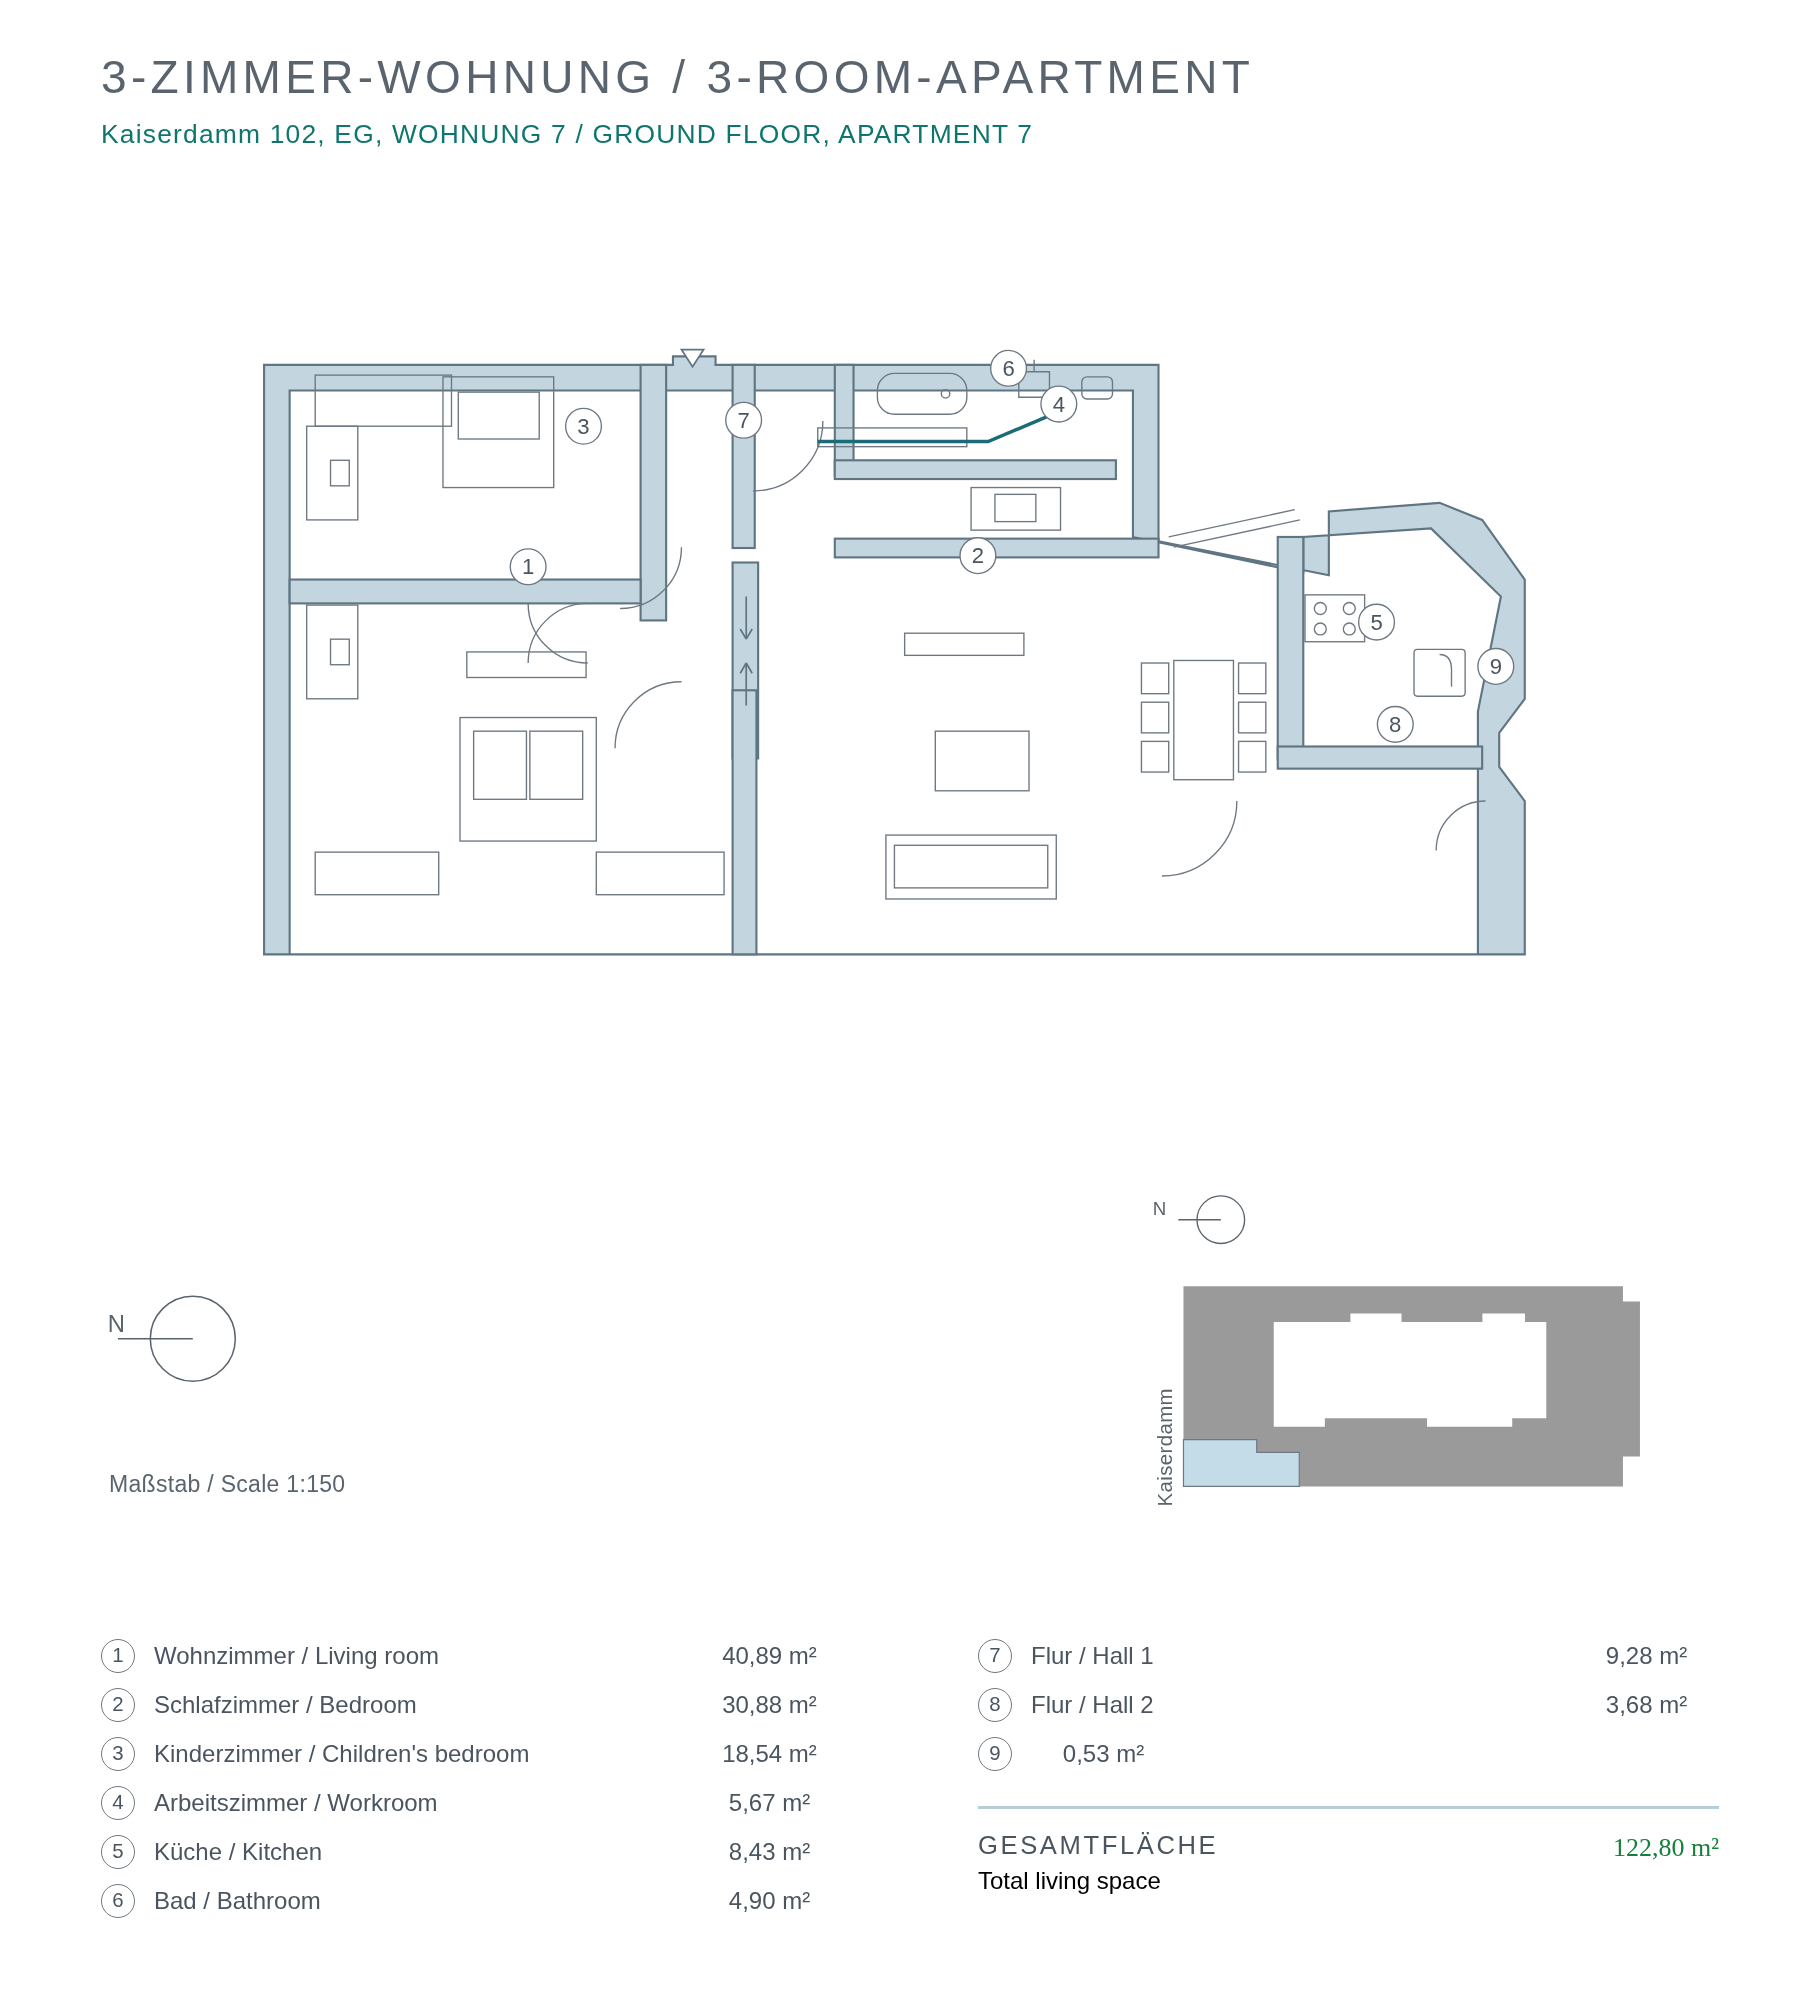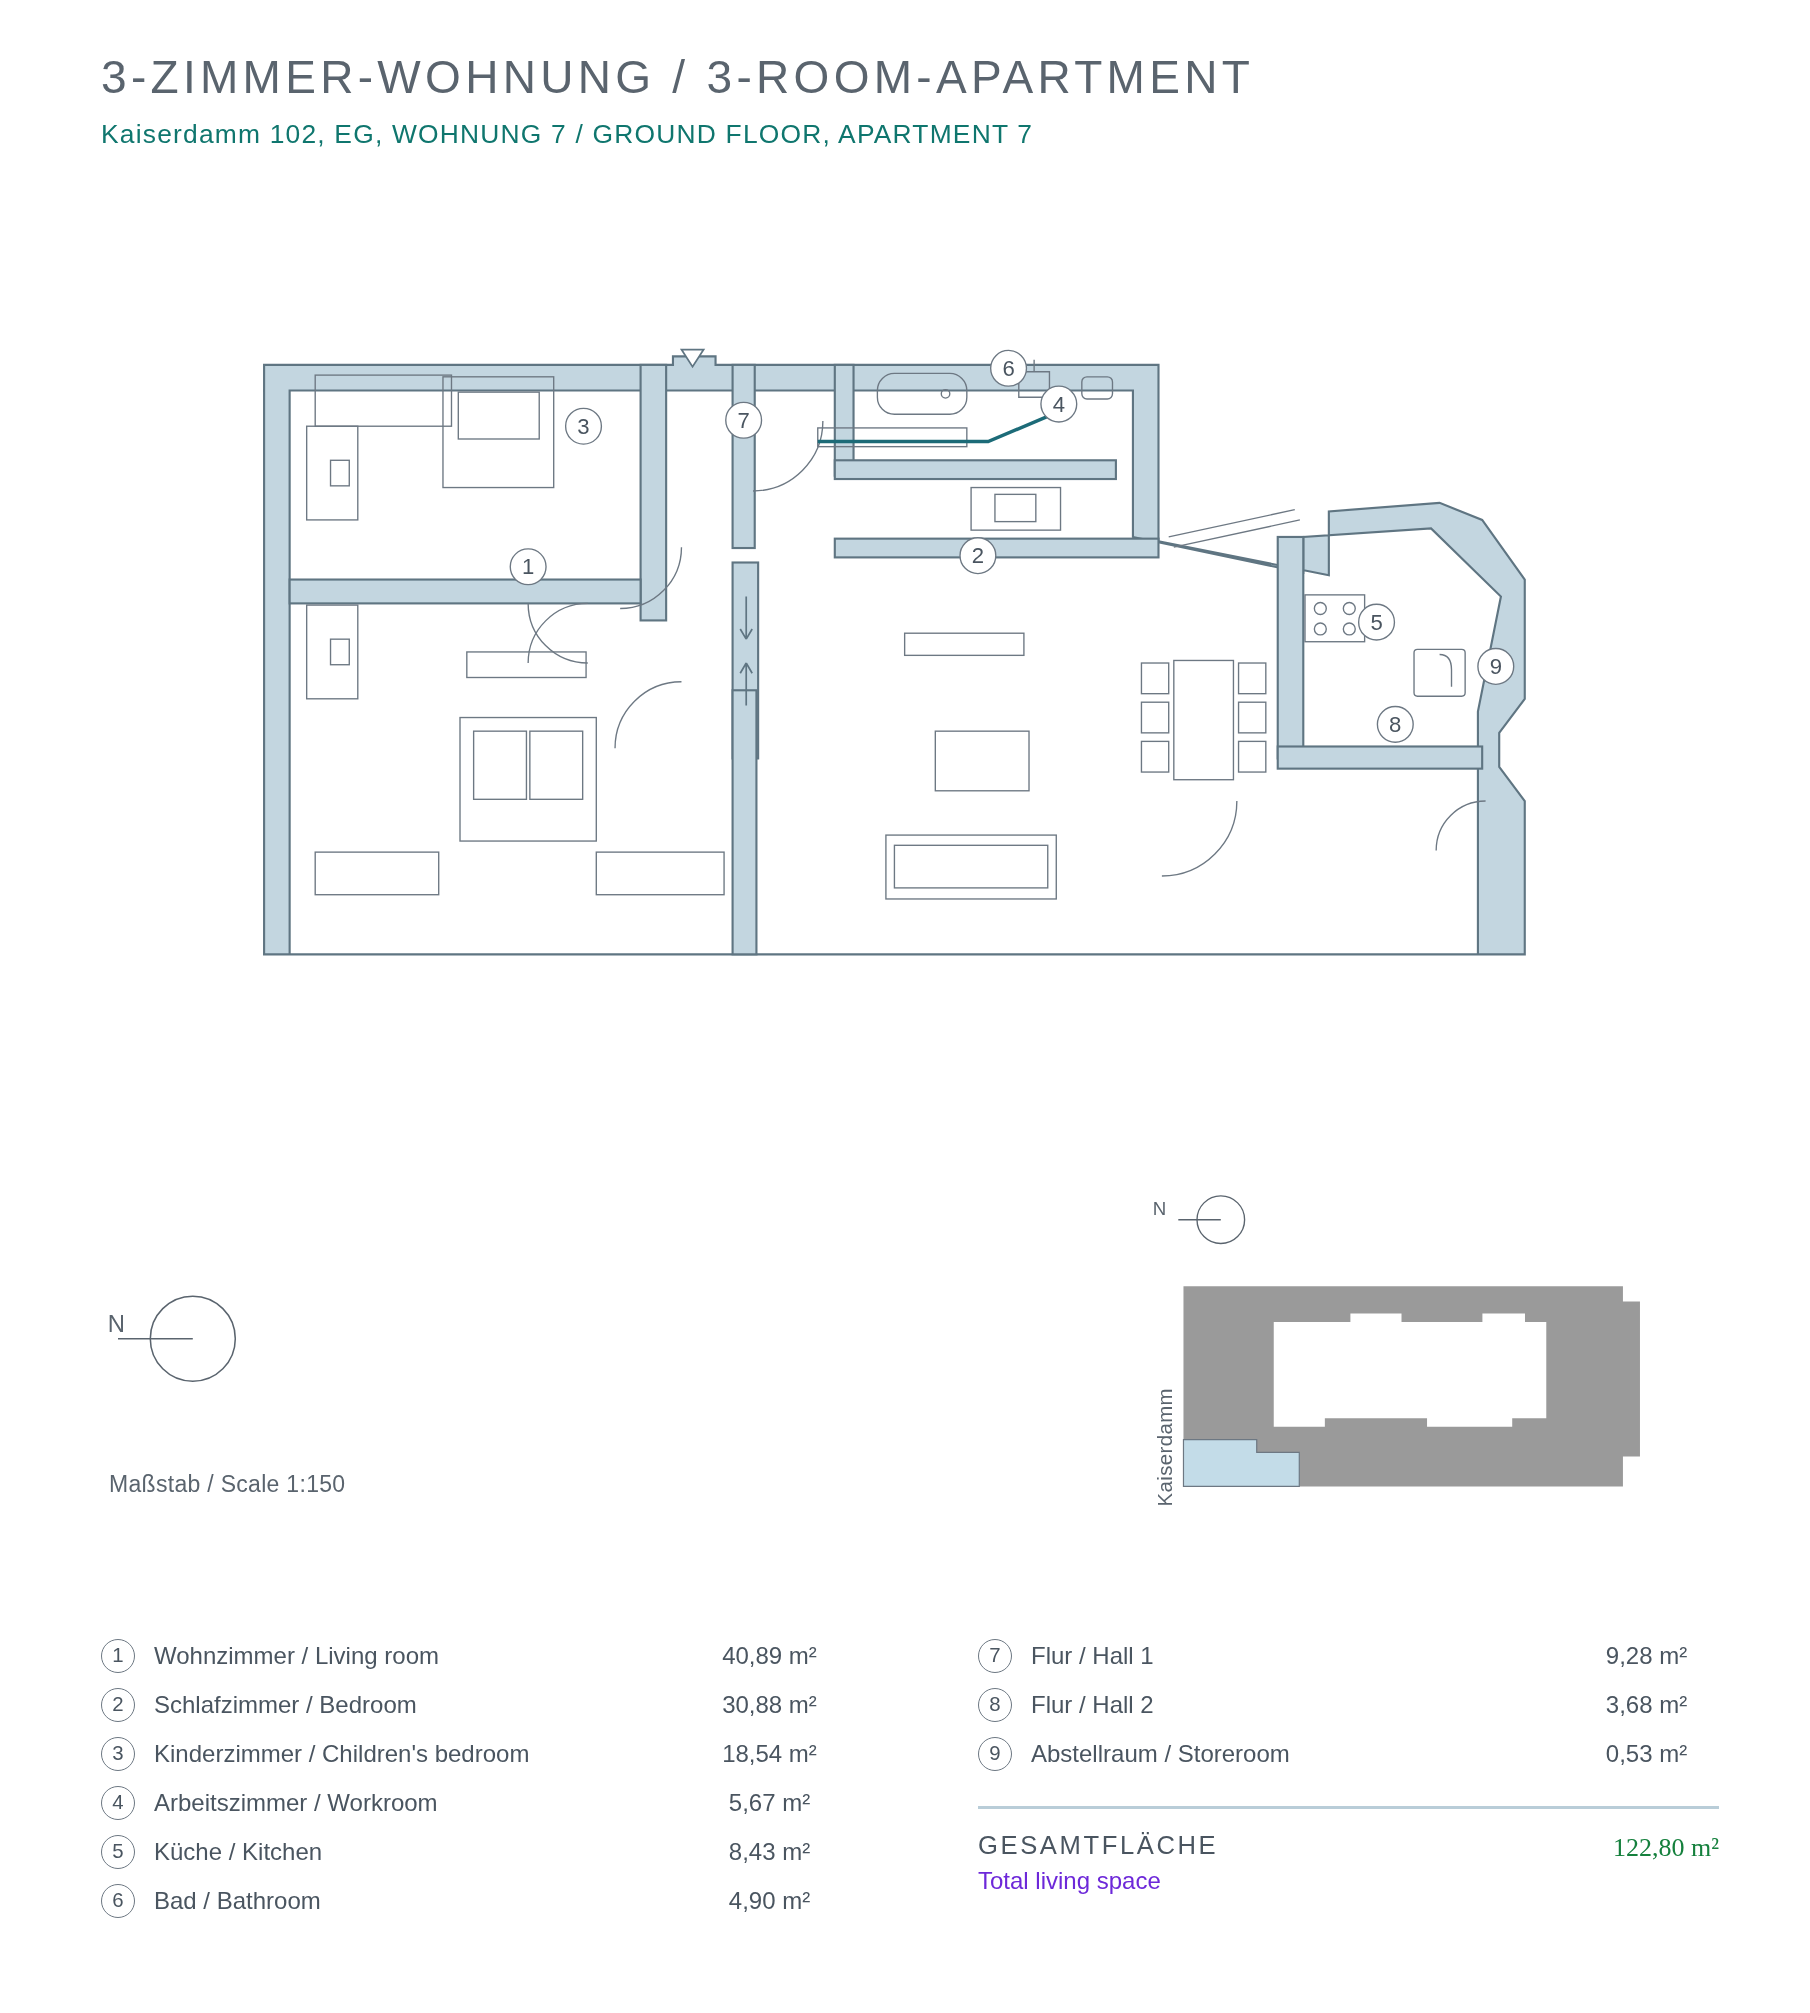--- a/index.html
+++ b/index.html
@@ -150,21 +150,21 @@
     align-items: flex-start;
   }
   #total-texts { flex: 1; }
   #total-de {
     font-size: 25.6px;
     letter-spacing: 2.6px;
     color: #4a5560;
   }
   #total-en {
     font-size: 24px;
-    color: #6d28d9;
+    color: #000000;
     margin-top: 6.8px;
   }
   #total-area {
     font-size: 26px;
     color: #15803d;
     white-space: nowrap;
     padding-top: 1.7px;
     font-family: Liberation Serif, serif;
   }
 </style>
@@ -414,21 +414,20 @@
       <span class="legend-label">Flur / Hall 1</span>
       <span class="legend-area">9,28 m²</span>
     </div>
     <div class="legend-row">
       <span class="badge">8</span>
       <span class="legend-label">Flur / Hall 2</span>
       <span class="legend-area">3,68 m²</span>
     </div>
     <div class="legend-row">
       <span class="badge">9</span>
-      <span class="legend-label">Abstellraum / Storeroom</span>
       <span class="legend-area">0,53 m²</span>
     </div>
   </div>
 
 </div>
 
 <div id="total-rule"></div>
 <div id="total-block">
   <div id="total-texts">
     <div id="total-de">GESAMTFLÄCHE</div>

